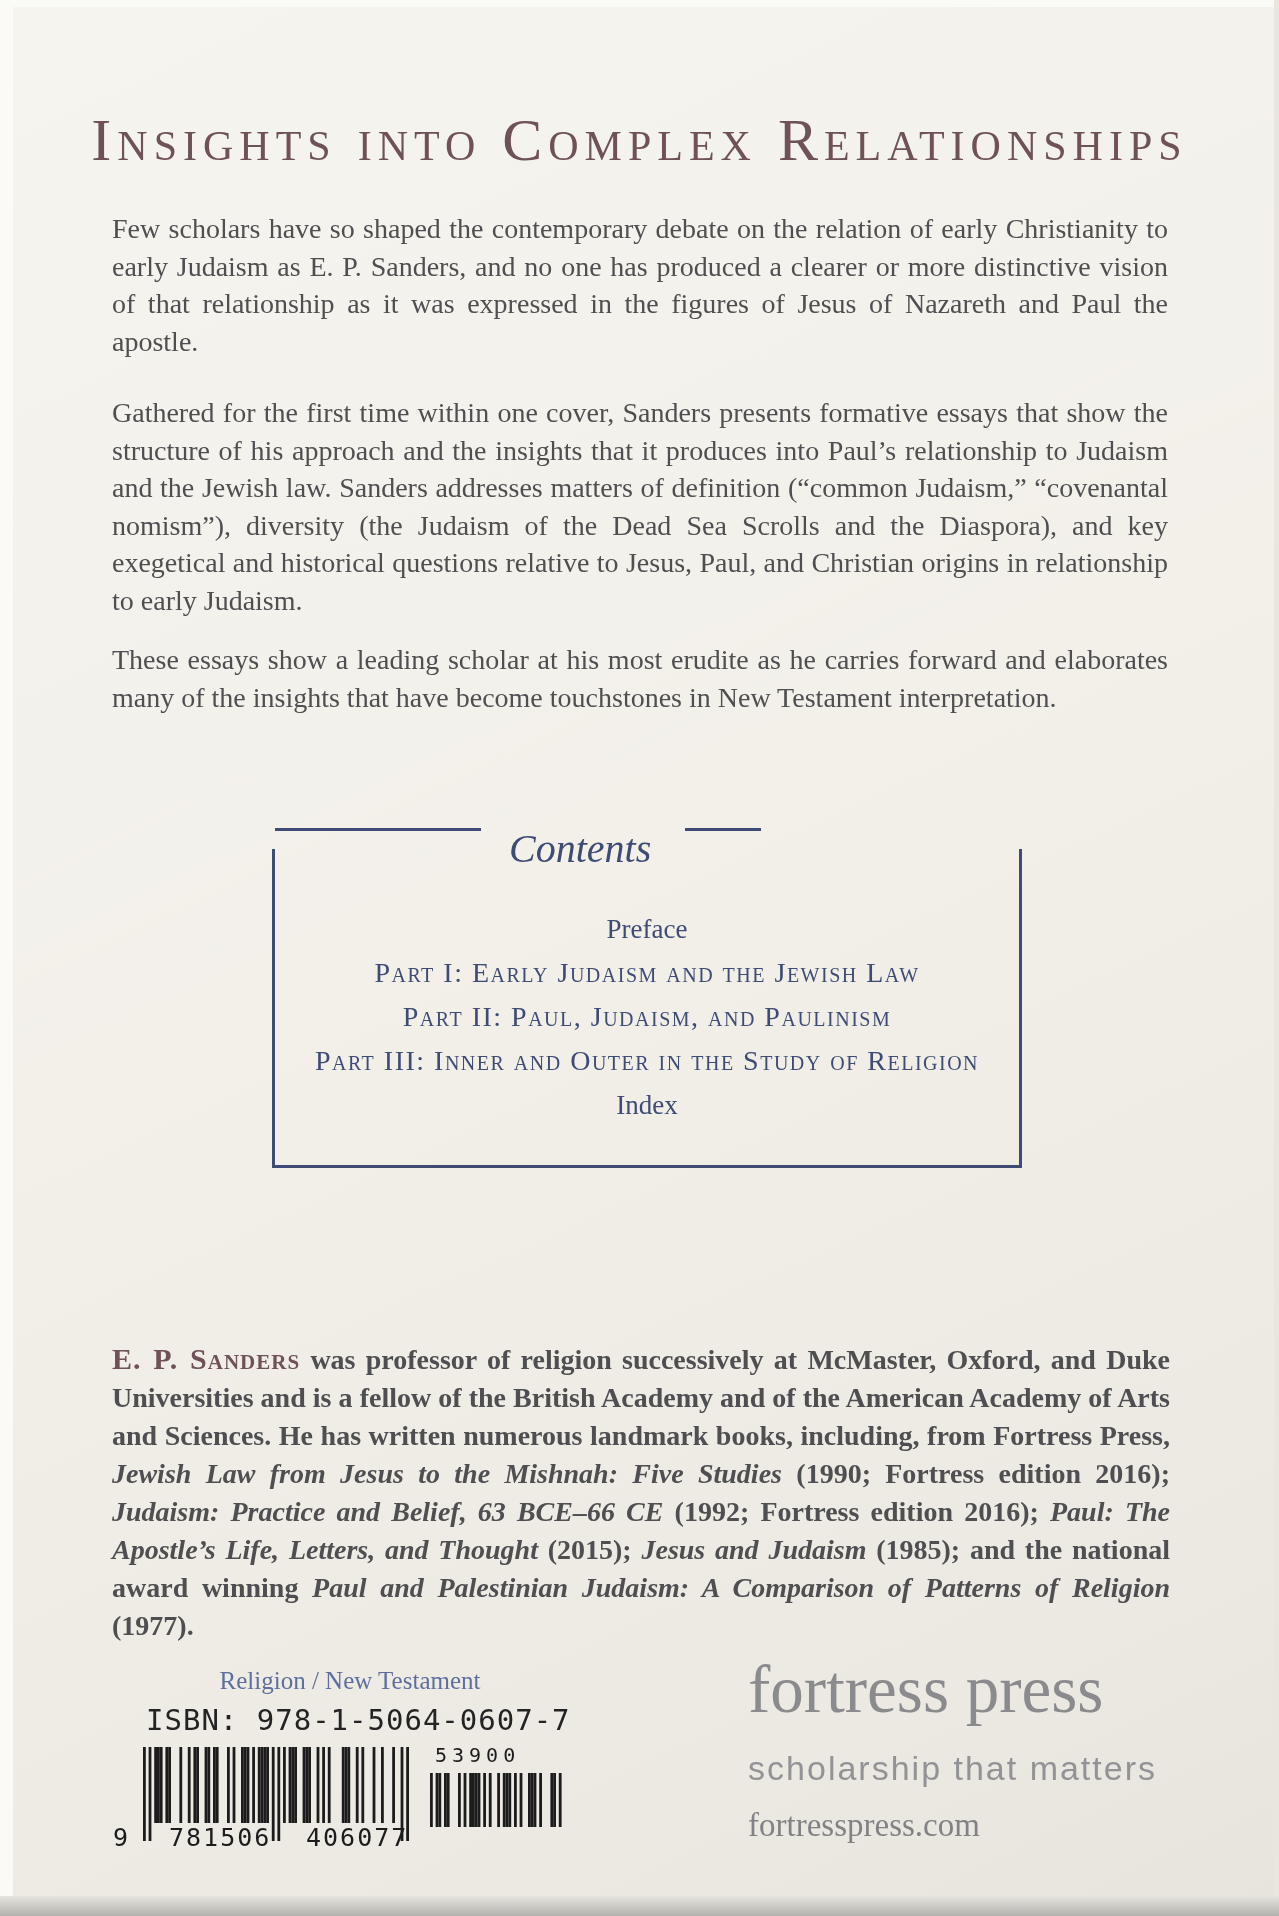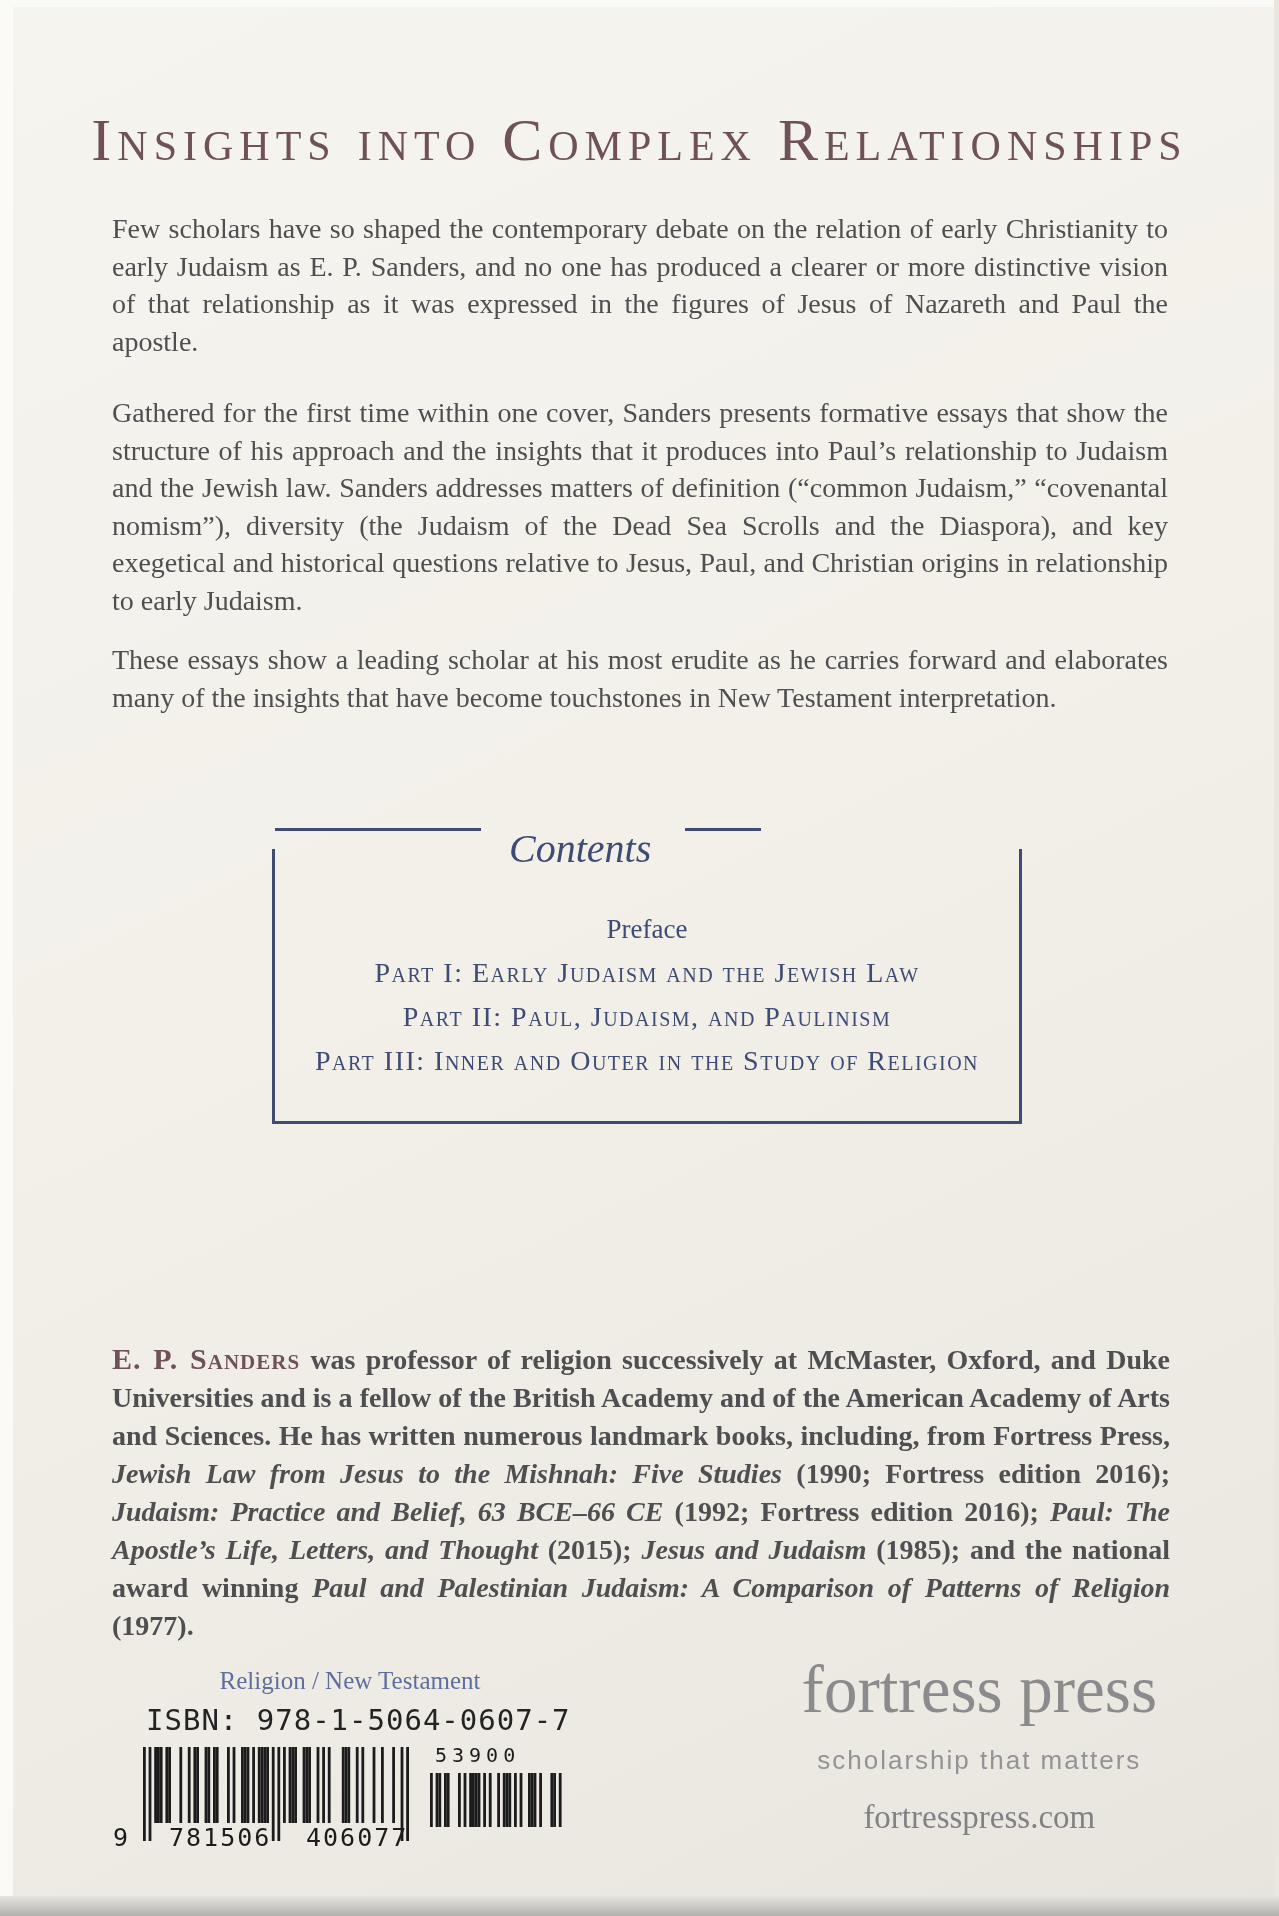--- a/index.html
+++ b/index.html
@@ -50,24 +50,24 @@
 
   .barcode-wrap{position:absolute;left:105px;top:1747px;width:480px;height:112px;}
   .main-bars{position:absolute;left:38px;top:0;}
   .supp-bars{position:absolute;left:325px;top:26px;}
   .bdigit{position:absolute;font-family:"DejaVu Sans Mono",monospace;font-size:25px;
           color:#1c1c1c;top:76px;letter-spacing:2px;white-space:nowrap;}
   .d-lead{left:8px;} .d-grp1{left:64px;} .d-grp2{left:201px;}
   .price{position:absolute;left:330px;top:-4px;font-family:"DejaVu Sans Mono",monospace;
          font-size:20px;letter-spacing:5px;color:#1c1c1c;white-space:nowrap;}
 
-  .publisher{position:absolute;right:122px;top:1652px;text-align:center;}
+  .publisher{position:absolute;right:122px;top:1652px;text-align:left;}
   .pub-name{font-size:67px;line-height:74px;color:#8b8b8d;white-space:nowrap;}
-  .pub-tag{font-family:"Liberation Sans",sans-serif;font-size:26px;line-height:44px;
-           letter-spacing:2px;color:#939395;margin-top:12px;white-space:nowrap;}
+  .pub-tag{font-family:"Liberation Sans",sans-serif;font-size:34px;line-height:44px;
+           letter-spacing:2px;color:#939395;margin-top:20px;white-space:nowrap;}
   .pub-site{font-size:33px;line-height:38px;color:#828284;margin-top:16px;white-space:nowrap;}
 </style>
 </head>
 <body>
 
 <div class="page">
   <div class="cover">
 
     <div class="title">Insights into Complex Relationships</div>
 
@@ -79,20 +79,21 @@
       <div class="contents-head">
         <span class="hseg long"></span>
         <span class="contents-title">Contents</span>
         <span class="hseg short"></span>
       </div>
       <div>
           <div class="citem plain">Preface</div>
           <div class="citem smallcaps">Part I: Early Judaism and the Jewish Law</div>
           <div class="citem smallcaps">Part II: Paul, Judaism, and Paulinism</div>
           <div class="citem smallcaps">Part III: Inner and Outer in the Study of Religion</div>
+          <div class="citem plain">Index</div>
         </div>
     </div>
 
     <div class="bio"><span class="author">E. P. Sanders</span><span class="normal"> was professor of religion successively at McMaster, Oxford, and Duke Universities and is a fellow of the British Academy and of the American Academy of Arts and Sciences. He has written numerous landmark books, including, from Fortress Press, </span><span class="italic">Jewish Law from Jesus to the Mishnah: Five Studies</span><span class="normal"> (1990; Fortress edition 2016); </span><span class="italic">Judaism: Practice and Belief, 63 BCE–66 CE</span><span class="normal"> (1992; Fortress edition 2016); </span><span class="italic">Paul: The Apostle’s Life, Letters, and Thought</span><span class="normal"> (2015); </span><span class="italic">Jesus and Judaism</span><span class="normal"> (1985); and the national award winning </span><span class="italic">Paul and Palestinian Judaism: A Comparison of Patterns of Religion</span><span class="normal"> (1977).</span></div>
 
     <div class="category">Religion / New Testament</div>
 
     <div class="isbn">ISBN: 978-1-5064-0607-7</div>
 
     <div class="barcode-wrap">

